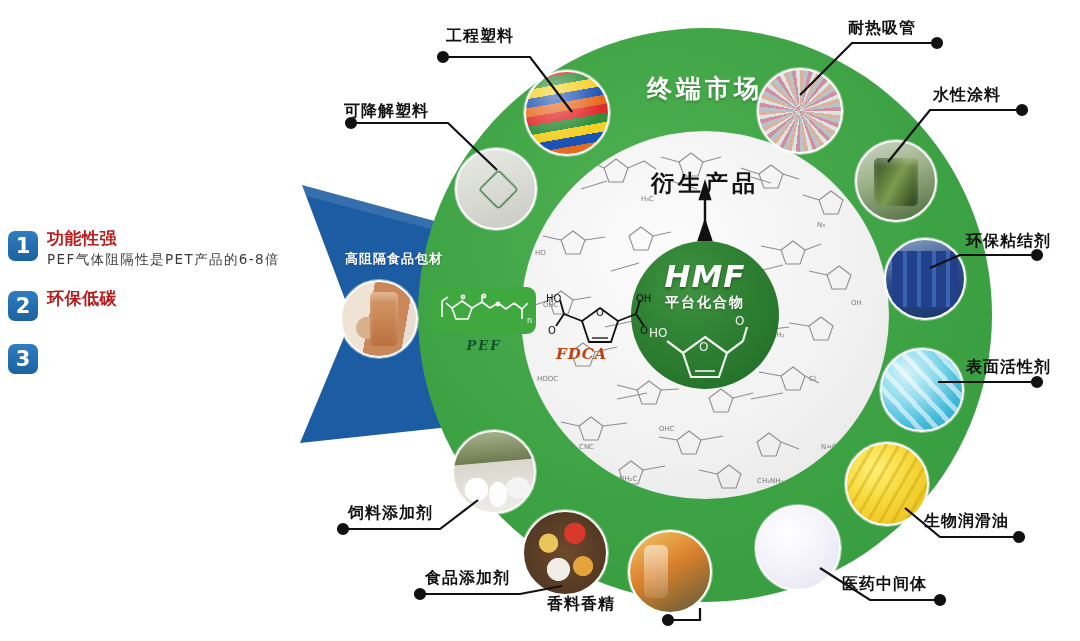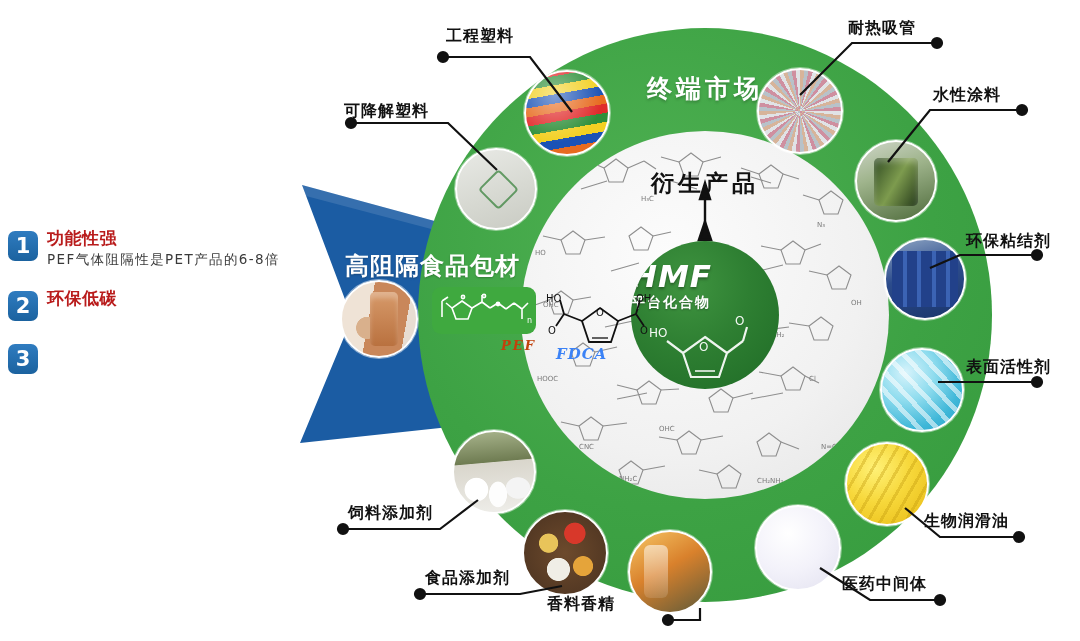--- a/index.html
+++ b/index.html
@@ -19,43 +19,43 @@
     margin-top:3px;
   }
   .f-text{margin-left:9px;}
   .f-title{font-size:17px;font-weight:bold;color:#b91c1c;letter-spacing:.5px;line-height:20px;}
   .f-desc{font-size:13.5px;color:#3a3a3a;letter-spacing:1.4px;margin-top:3px;line-height:17px;}
 
   
   .wedge-layer{position:absolute;left:0;top:0;width:1080px;height:641px;pointer-events:none;}
   .wedge-title{
     position:absolute;left:345px;top:250px;width:200px;
-    color:#ffffff;font-size:24px;font-weight:bold;letter-spacing:1px;
+    color:#ffffff;font-size:13px;font-weight:bold;letter-spacing:1px;
     text-shadow:0 1px 2px rgba(0,0,0,.25);
   }
   .pouch{
     position:absolute;left:340px;top:280px;width:74px;height:74px;border-radius:50%;
     background:
       radial-gradient(circle at 34% 62%,#d9b08c 0 16%,transparent 17%),
       linear-gradient(100deg,#efe3d6 0 38%,#c9875a 38% 82%,#e8ddd2 82%);
     border:2px solid #ffffff;box-shadow:0 0 0 1px rgba(255,255,255,.5);
     overflow:hidden;
   }
   .pouch:after{
     content:"";position:absolute;left:38%;top:14%;width:38%;height:72%;
     border-radius:5px;background:linear-gradient(180deg,#d79a6a,#b9713f);
     box-shadow:inset 0 6px 5px rgba(255,255,255,.25);
   }
   .pef-box{
     position:absolute;left:432px;top:287px;width:104px;height:47px;
     background:#3fa93f;border-radius:9px;
   }
   .pef-label{
-    position:absolute;left:432px;top:338px;width:104px;text-align:right;
-    color:#c2410c;font-family:"DejaVu Serif","Liberation Serif",serif;
+    position:absolute;left:432px;top:338px;width:104px;text-align:center;
+    color:#14532d;font-family:"DejaVu Serif","Liberation Serif",serif;
     font-weight:bold;font-style:italic;font-size:13px;letter-spacing:2px;
   }
 
   
   .ring-wrap{position:absolute;left:418px;top:28px;width:574px;height:574px;}
   .green-ring{
     position:absolute;inset:0;border-radius:50%;
     background:radial-gradient(circle at 42% 36%,#4fb152 0%,#3da244 55%,#359a3d 100%);
   }
   .inner-disc{
@@ -72,33 +72,33 @@
   .derive-label{
     position:absolute;left:0;right:0;top:140px;text-align:center;
     color:#111111;font-size:23px;font-weight:bold;letter-spacing:4px;
   }
   .hmf-core{
     position:absolute;left:50%;top:50%;width:148px;height:148px;margin:-74px 0 0 -74px;
     border-radius:50%;
     background:radial-gradient(circle at 38% 30%,#3f9440 0%,#2e7f32 45%,#1f6b26 100%);
     overflow:hidden;
   }
-  .hmf-txt{position:absolute;left:0;right:0;top:20px;text-align:left;}
+  .hmf-txt{position:absolute;left:0;right:0;top:20px;text-align:center;}
   .hmf-en{
     color:#ffffff;font-size:31px;font-weight:bold;font-style:italic;letter-spacing:1px;
     line-height:31px;text-shadow:0 2px 3px rgba(0,0,0,.35);
     font-family:"DejaVu Sans","Liberation Sans",sans-serif;
   }
   .hmf-cn{
     color:#ffffff;font-size:14px;font-weight:bold;letter-spacing:2px;margin-top:2px;
     text-shadow:0 1px 2px rgba(0,0,0,.3);
   }
   .fdca-label{
     position:absolute;left:556px;top:345px;
-    color:#3b82f6;font-family:"DejaVu Serif","Liberation Serif",serif;
+    color:#c2410c;font-family:"DejaVu Serif","Liberation Serif",serif;
     font-weight:bold;font-style:italic;font-size:15px;letter-spacing:1px;
   }
 
   
   .bubble{
     position:absolute;border-radius:50%;overflow:hidden;
     border:2px solid #ffffff;box-shadow:0 0 0 1px rgba(255,255,255,.45);
   }
   .b-plastic{
     background:repeating-linear-gradient(170deg,

